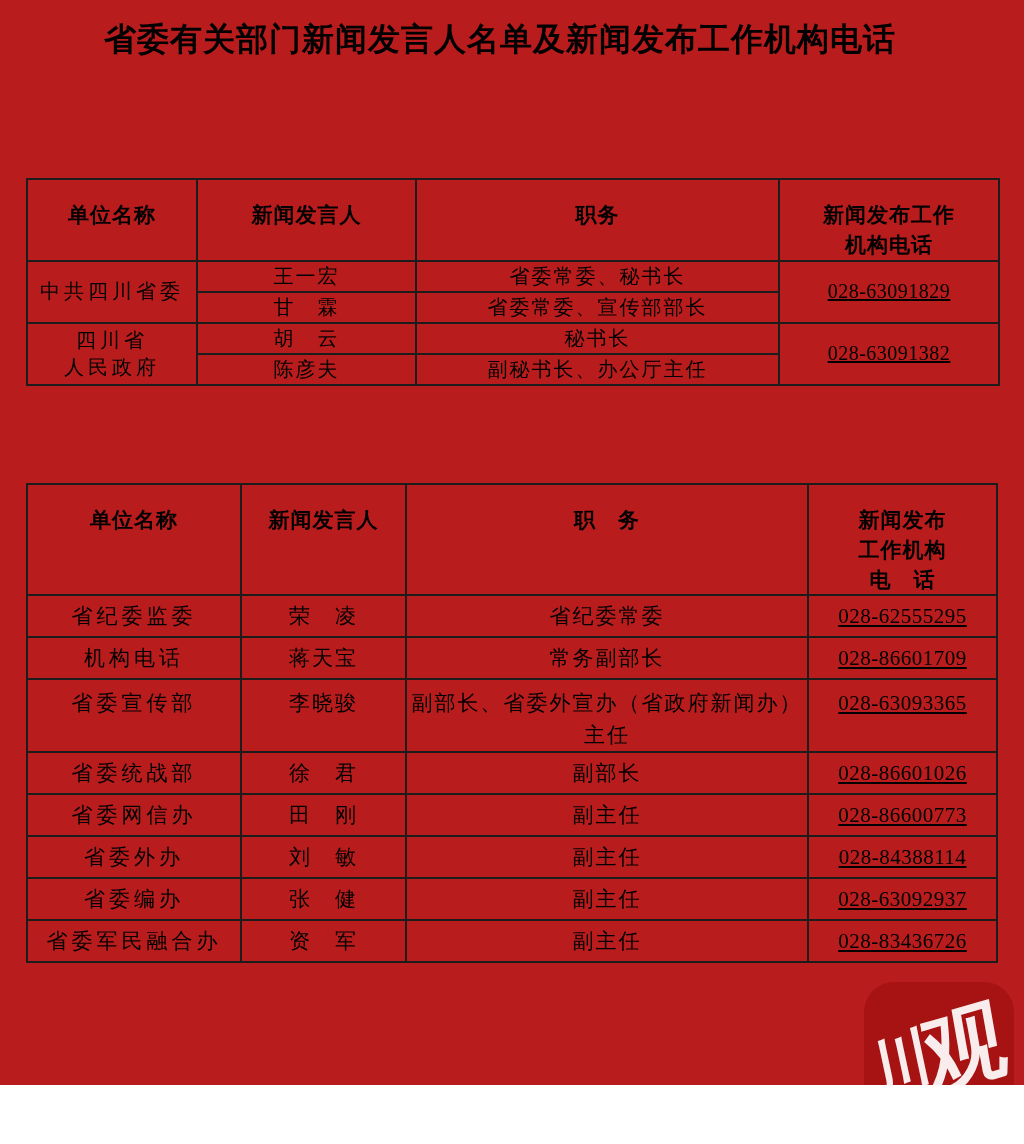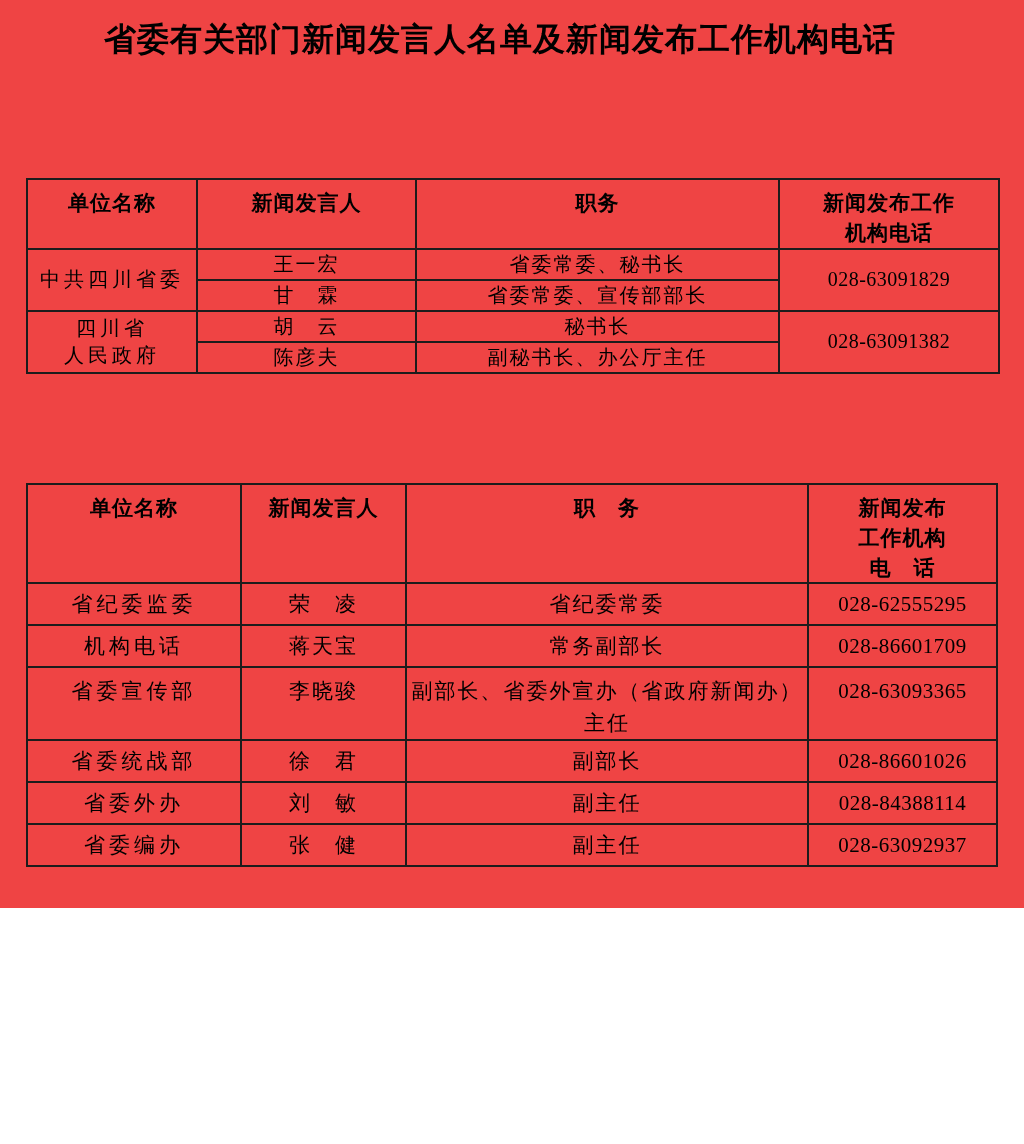--- a/index.html
+++ b/index.html
@@ -1,19 +1,19 @@
 <!DOCTYPE html>
 <html><head>
 <meta charset="utf-8">
 <style>
   html,body{margin:0;padding:0;background:#ffffff;}
   #page{
     position:relative;
-    width:1024px;height:908px;
-    background:#ef4444;
+    width:1024px;height:1085px;
+    background:#b91c1c;
     overflow:hidden;
     font-family:"Liberation Serif", serif;
     color:#111;
   }
   
   #doc-title{
     position:absolute;
     left:0;top:18px;width:1000px;
     text-align:center;
     font-family:"Liberation Sans", sans-serif;
@@ -36,30 +36,30 @@
     text-align:center;
     vertical-align:middle;
     padding:0 4px;
     overflow:hidden;
   }
   table.doc th{
     font-family:"Liberation Sans", sans-serif;
     font-weight:bold;
     font-size:21px;
     vertical-align:top;
-    padding-top:8px;
+    padding-top:20px;
     letter-spacing:1px;
     line-height:1.42;
     border-radius:30px;
   }
   .pre{white-space:pre-line;}
   .org{letter-spacing:4px;}
   .spk{letter-spacing:2px;border-radius:15px;}
   .pos{letter-spacing:2px;}
-  .phone{letter-spacing:0.5px;font-size:21px;}
+  .phone{letter-spacing:0.5px;font-size:21px;text-decoration:underline;}
   #table1{left:26px;top:178px;width:972px;}
   #table1 col.c1{width:170px;}
   #table1 col.c2{width:219px;}
   #table1 col.c3{width:363px;}
   #table1 col.c4{width:220px;}
   #table1 tr.hdr{height:60px;}
   #table1 tr.r{height:31px;}
   #table1 td{font-size:20px;}
   #table2{left:26px;top:483px;width:970px;}
   #table2 col.c1{width:214px;}
@@ -183,30 +183,42 @@
 主任</td>
       <td class="phone">028-63093365</td>
     </tr>
     <tr class="r">
       <td class="org">省委统战部</td>
       <td class="spk">徐　君</td>
       <td class="pos">副部长</td>
       <td class="phone">028-86601026</td>
     </tr>
     <tr class="r">
+      <td class="org">省委网信办</td>
+      <td class="spk">田　刚</td>
+      <td class="pos">副主任</td>
+      <td class="phone">028-86600773</td>
+    </tr>
+    <tr class="r">
       <td class="org">省委外办</td>
       <td class="spk">刘　敏</td>
       <td class="pos">副主任</td>
       <td class="phone">028-84388114</td>
     </tr>
     <tr class="r">
       <td class="org">省委编办</td>
       <td class="spk">张　健</td>
       <td class="pos">副主任</td>
       <td class="phone">028-63092937</td>
+    </tr>
+    <tr class="r">
+      <td class="org">省委军民融合办</td>
+      <td class="spk">资　军</td>
+      <td class="pos">副主任</td>
+      <td class="phone">028-83436726</td>
     </tr>
   </tbody>
     </table>
 
   <div id="watermark">
     <div class="badge"></div>
     <span class="glyph g1">川</span>
     <span class="glyph g2">观</span>
   </div>
 

